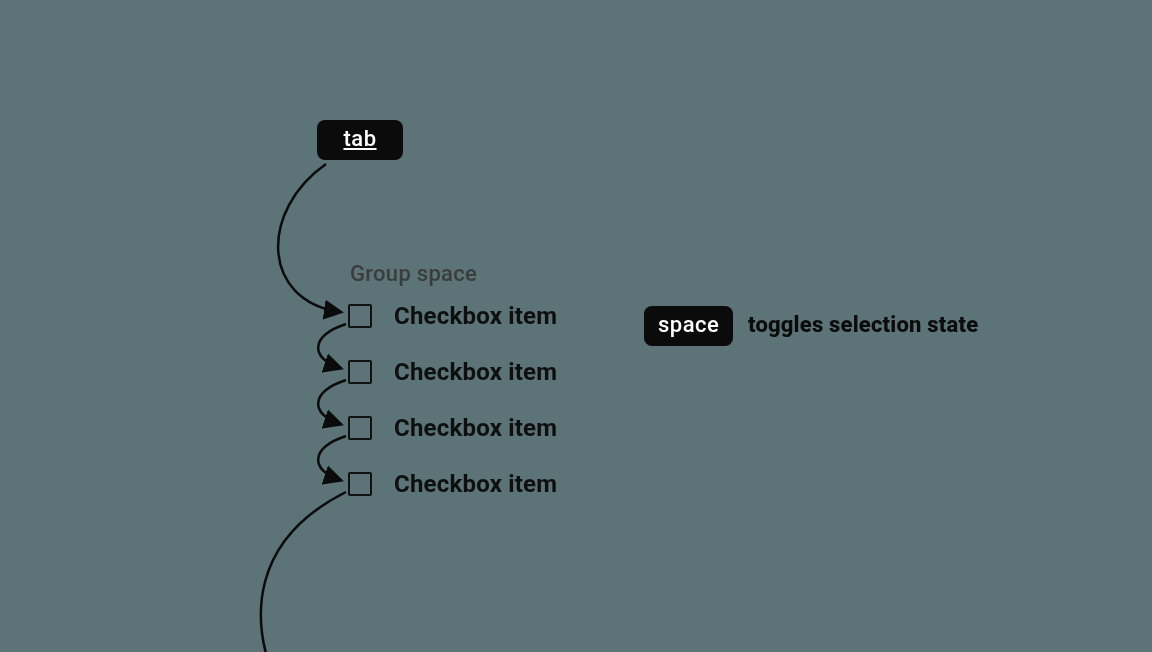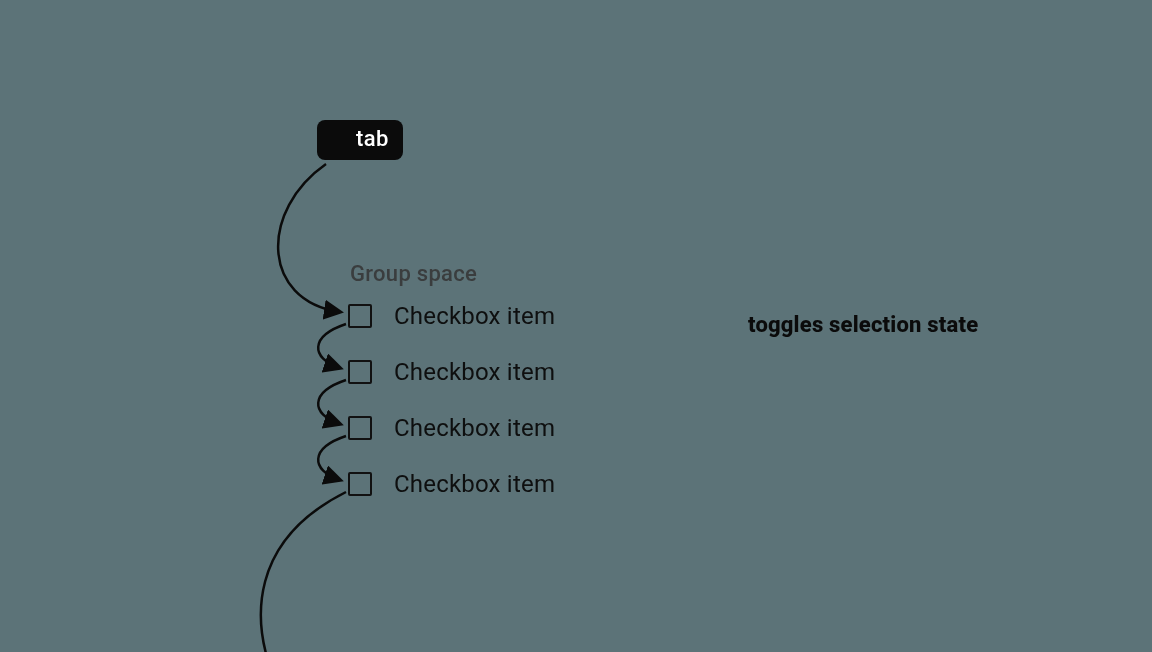--- a/index.html
+++ b/index.html
@@ -24,21 +24,22 @@
     padding: 8px 14px 10px 14px;
     font-size: 22px;
     line-height: 1;
     font-weight: 500;
     letter-spacing: 0.5px;
   }
   .key.tab {
     left: 317px;
     top: 120px;
     width: 58px;
-    text-align: right;
+    text-align: center;
+    text-decoration: underline;
   }
   .key.space {
     left: 644px;
     top: 306px;
   }
   .group-label {
     position: absolute;
     left: 350px;
     top: 261px;
     color: #3a3d3e;
@@ -57,21 +58,21 @@
     height: 24px;
     border: 2px solid #111;
     background: transparent;
     box-sizing: border-box;
     border-radius: 2px;
   }
   .cb-label {
     margin-left: 22px;
     color: #0e0f0f;
     font-size: 24px;
-    font-weight: 400;
+    font-weight: 700;
     letter-spacing: 0.2px;
   }
   .hint {
     position: absolute;
     left: 748px;
     top: 312px;
     color: #0b0b0b;
     font-size: 22px;
     font-weight: 800;
     letter-spacing: 0.2px;
@@ -122,15 +123,16 @@
   </div>
   <div class="cb-row" style="top:414px">
     <span class="cb-box"></span>
     <span class="cb-label">Checkbox item</span>
   </div>
   <div class="cb-row" style="top:470px">
     <span class="cb-box"></span>
     <span class="cb-label">Checkbox item</span>
   </div>
 
+  <div class="key space">space</div>
   <div class="hint">toggles selection state</div>
 
 </div>
 
 </body></html>

